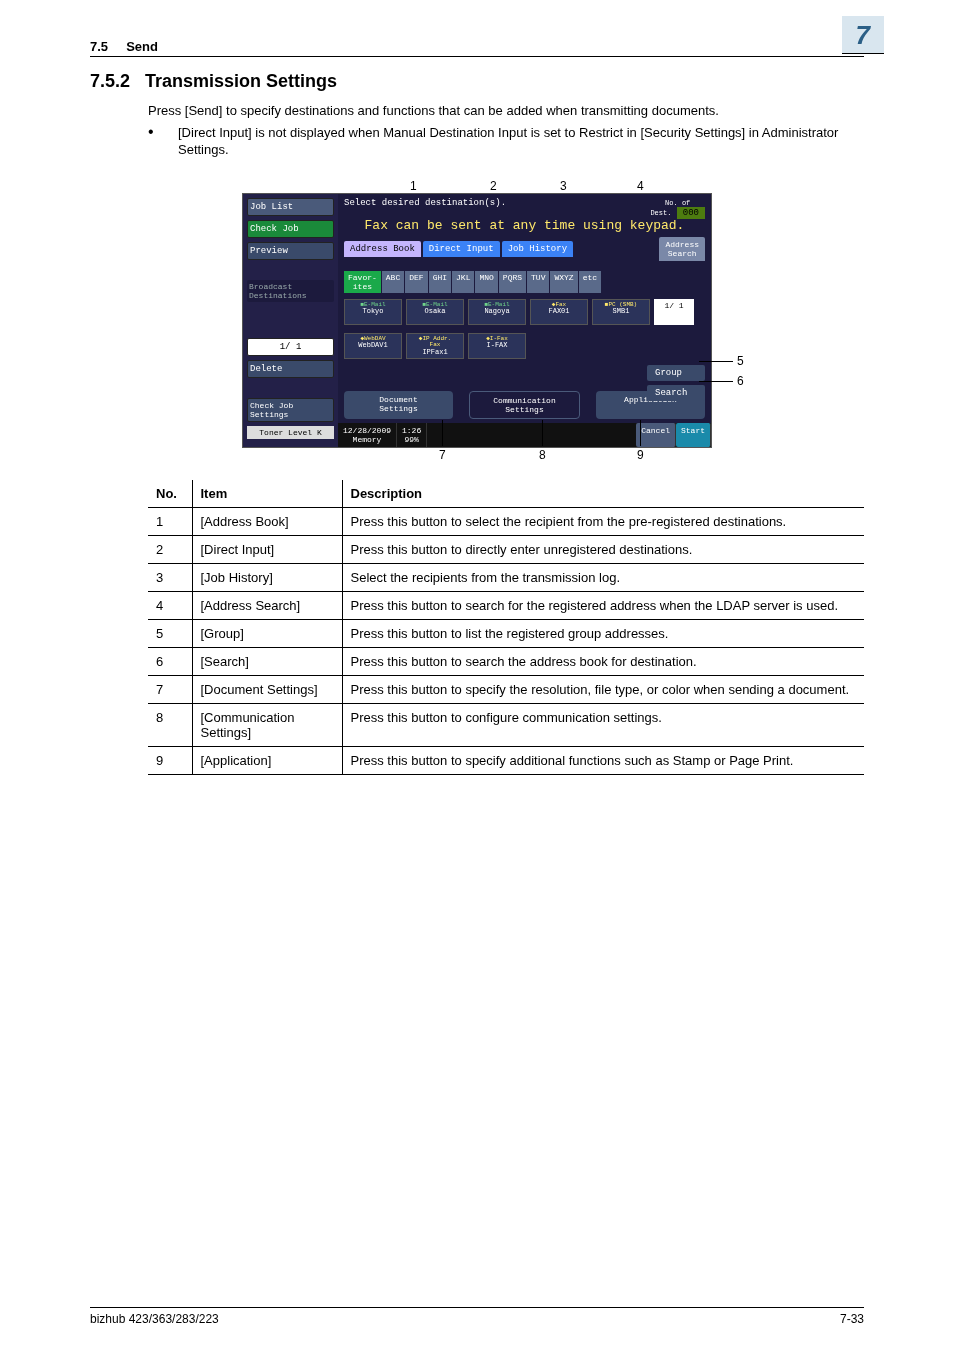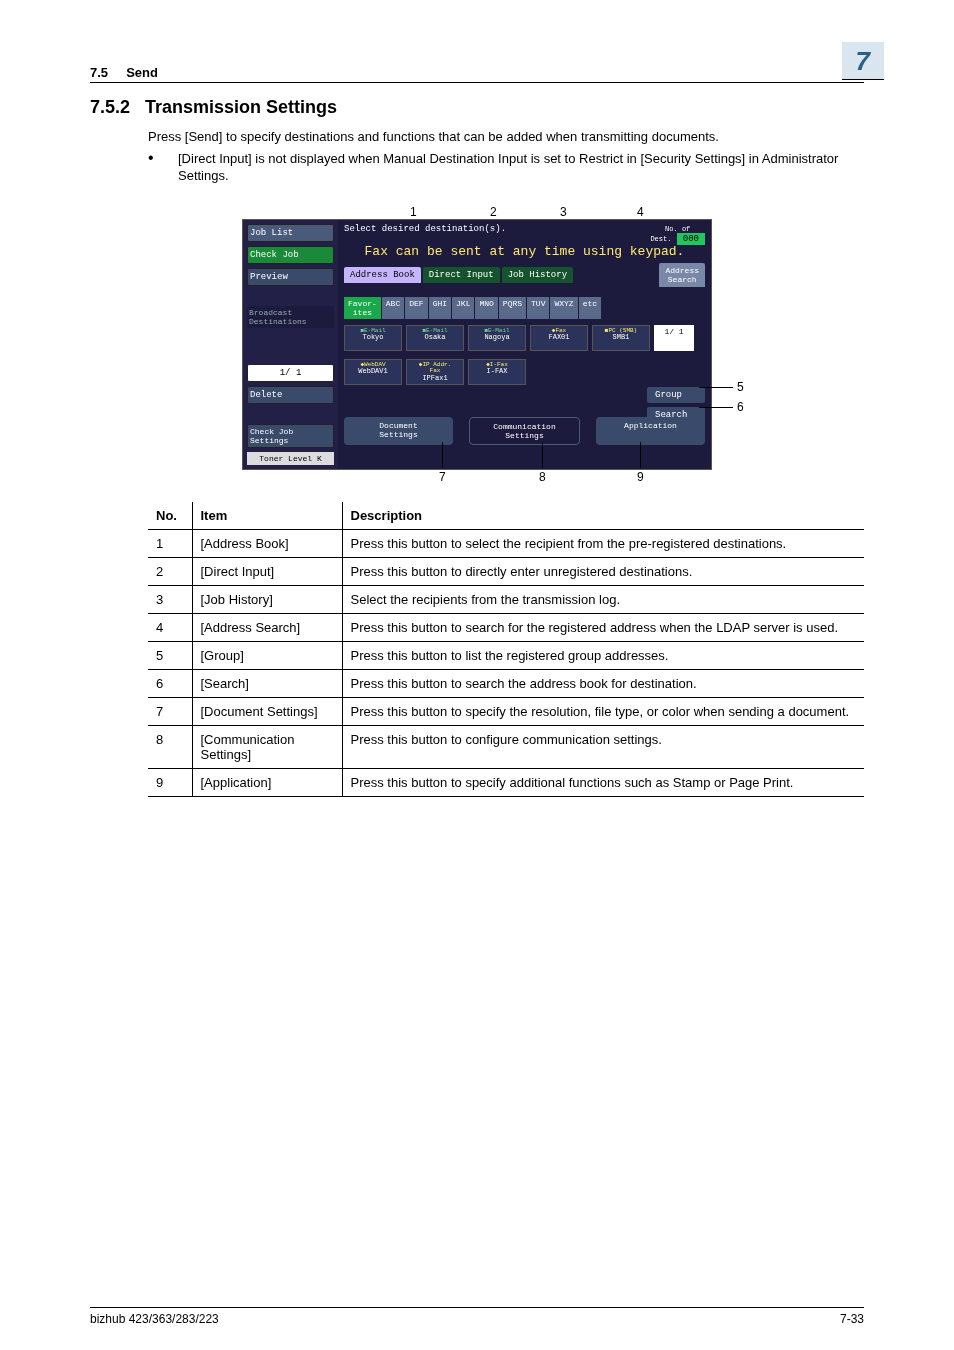--- a/index.html
+++ b/index.html
@@ -5,21 +5,21 @@
   * { box-sizing: border-box; }
   body {
     font-family: Arial, Helvetica, sans-serif;
     margin: 0;
     padding: 0;
     background: #fff;
     color: #000;
     font-size: 13px;
     width: 954px;
   }
-  .page { padding: 42px 90px 30px 90px; position: relative; min-height: 1350px; }
+  .page { padding: 16px 90px 30px 90px; position: relative; min-height: 1350px; }
   .header-row { border-bottom: 1px solid #000; display: flex; justify-content: space-between; align-items: flex-end; padding-bottom: 2px; margin-bottom: 14px; }
   .header-left { font-size: 13px; font-weight: bold; }
   .header-right-box { background:#d9e6ef; padding: 4px 14px 2px 14px; font-size: 26px; font-weight: bold; color:#2b5f86; font-style: italic; border-bottom: 1px solid #000; margin-right:-20px;}
   .h2 { font-size: 18px; font-weight: bold; margin: 10px 0 10px 0; }
   .secnum { display:inline-block; width:50px; }
   .bodytext { margin-left: 58px; margin-bottom:4px; line-height:1.35;}
   .ref { margin-left:58px; margin-top:6px; margin-bottom:4px;}
   .bullet-row { margin-left:58px; display:flex; }
   .bullet-dot { width:30px; font-size:16px; line-height:1;}
   .bullet-text { flex:1; line-height:1.35;}
@@ -29,24 +29,24 @@
   .shot { display:inline-block; background:#1c1a3d; color:#e8e8f8; font-family: "Courier New", monospace; font-size:9px; width:470px; padding:0; position:relative; border:1px solid #555;}
   .shot-inner { display:flex; }
   .leftcol { width:95px; background:#232048; padding:4px; }
   .lp-btn { background:#4a5a7a; color:#fff; border:1px solid #222; border-radius:2px; text-align:left; padding:3px 2px; margin-bottom:4px; font-size:9px;}
   .lp-btn.green { background:#1a8a3a;}
   .lp-btn.hl { background:#3a4a6a;}
   .lp-small { font-size:8px; padding:2px;margin-top:20px;}
   .lp-bottom { background:#fff; color:#000; text-align:center; margin-top:36px;}
   .rightcol { flex:1; background:#1c1a3d; padding:0; position:relative;}
   .rc-top { padding:4px 6px 0 6px; display:flex; justify-content:space-between; font-size:9px; color:#fff;}
-  .rc-top .dest-box{ background:#22c55e; color:#000; padding:1px 6px;}
+  .rc-top .dest-box{ background:#4d7c0f; color:#000; padding:1px 6px;}
   .rc-fax { color:#ffe96b; font-size:13px; padding:0 6px 2px 6px;font-family:Liberation Mono, monospace;}
   .tabs-row { display:flex; gap:2px; padding:2px 6px; align-items:center;}
-  .tab { background:#14532d; color:#fff; padding:3px 6px; font-size:9px; border-radius:2px 2px 0 0;}
+  .tab { background:#3b82f6; color:#fff; padding:3px 6px; font-size:9px; border-radius:2px 2px 0 0;}
   .tab.active { background:#c4b5fd; color:#000;}
   .tab.addr { background:#7a88a8;}
   .index-row { display:flex; gap:1px; padding:2px 6px; flex-wrap:wrap;}
   .idx { background:#5a6a8a; color:#fff; font-size:8px; padding:2px 4px;}
   .idx.active { background:#1aa94a;}
   .dest-row { display:flex; gap:4px; padding:4px 6px; flex-wrap:wrap;}
   .dest { background:#2b335a; border:1px solid #555; width:58px; height:26px; padding:2px 3px; font-size:7px; color:#fff; line-height:1.1;}
   .dest .top{ color:#6fd38a; font-size:6px;}
   .dest .top.yel{ color:#ffe96b;}
   .pg-box { background:#fff; color:#000; font-size:8px; padding:2px 6px; width:40px; text-align:center;}
@@ -206,20 +206,33 @@
             <div class="sbtn">Search</div>
           </div>
           <div style="height:24px;"></div>
           <div class="bot-tabs">
             <div class="bot-tab" style="white-space:pre-line;">Document
 Settings</div>
             <div class="bot-tab mid" style="white-space:pre-line;">Communication
 Settings</div>
             <div class="bot-tab">Application</div>
           </div>
+          <div class="status-row">
+            <div>
+                <div>12/28/2009</div>
+                <div>Memory</div>
+              </div>
+            <div>
+                <div>1:26</div>
+                <div>99%</div>
+              </div>
+            <div style="flex:1;border:none;"></div>
+            <div class="cancel">Cancel</div>
+            <div class="start">Start</div>
+          </div>
         </div>
       </div>
     </div>
 
     
     <span class="side-call" style="left:calc(50% + 260px); top:175px;">5</span>
     <span class="side-call" style="left:calc(50% + 260px); top:195px;">6</span>
     <div class="hline-side" style="left:calc(50% + 222px); top:182px; width:34px;"></div>
     <div class="hline-side" style="left:calc(50% + 222px); top:202px; width:34px;"></div>
 

